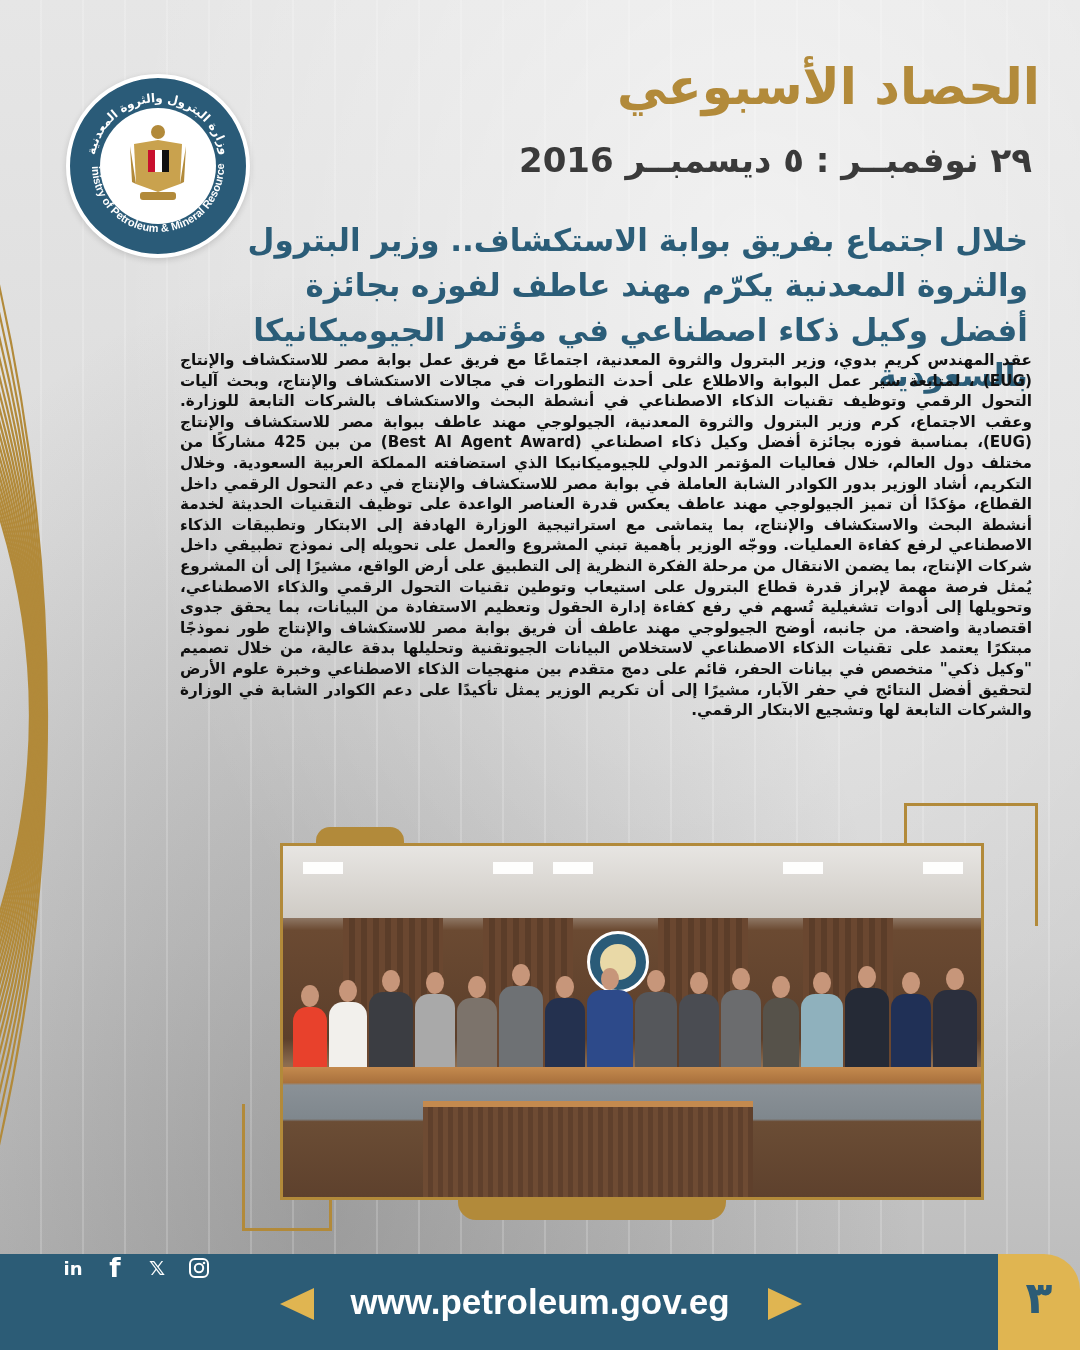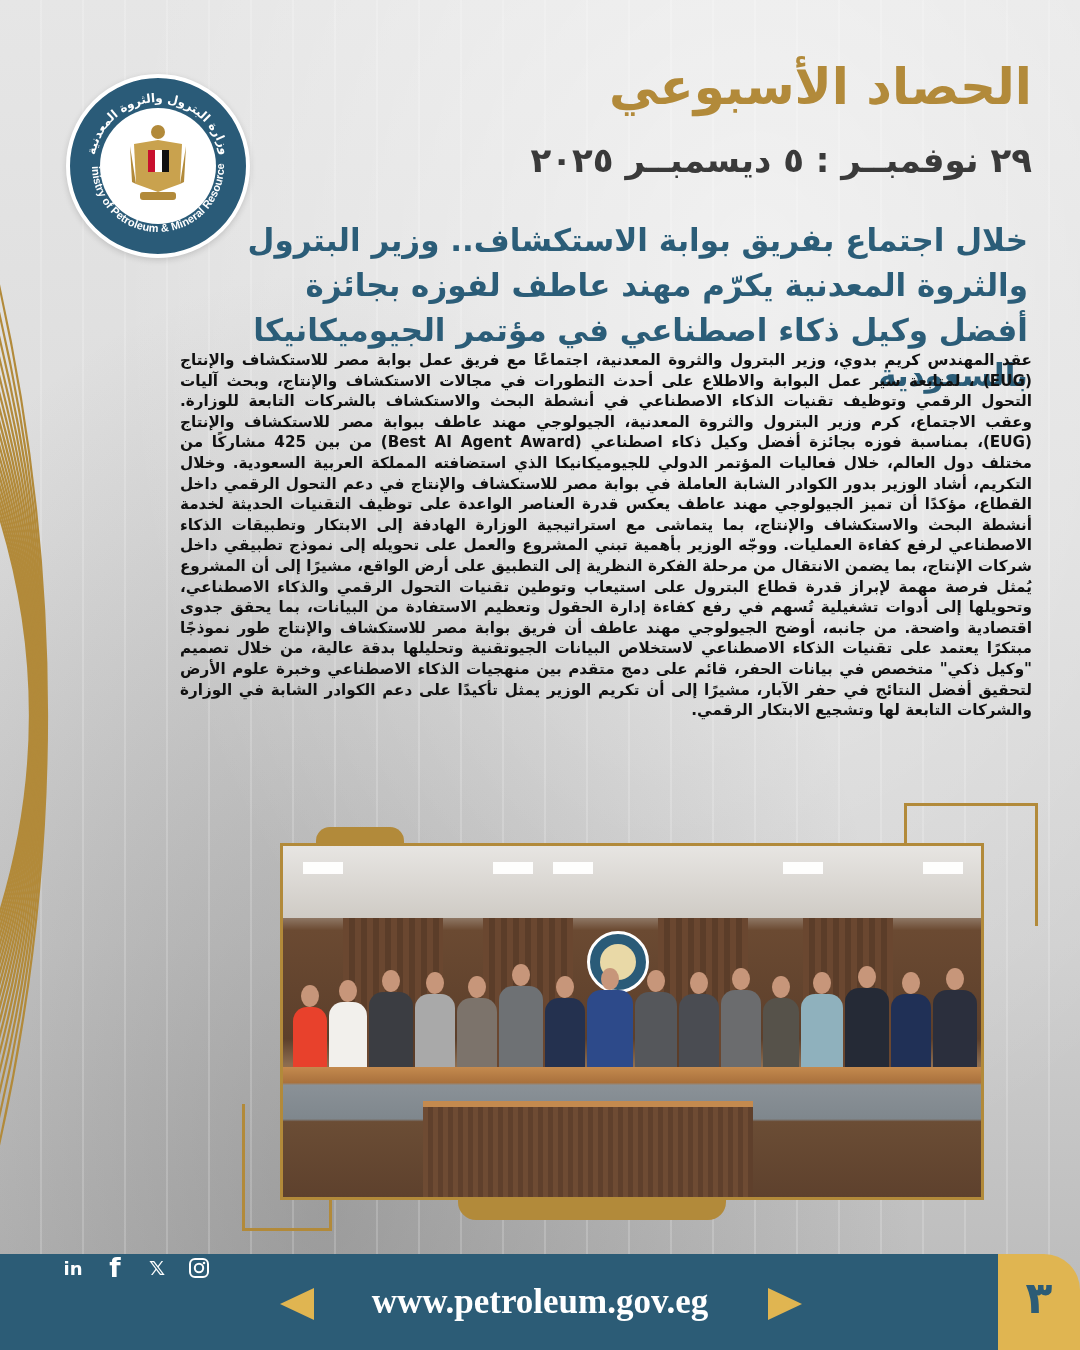--- a/index.html
+++ b/index.html
@@ -21,21 +21,21 @@
     background:#2a5b78; border:4px solid #ffffff; box-shadow:0 2px 6px rgba(0,0,0,0.15);
   }
   .logo-inner {
     position:absolute; left:30px; top:30px; width:116px; height:116px; border-radius:50%;
     background:#ffffff;
   }
   .logo svg.ring { position:absolute; left:0; top:0; }
   .eagle { position:absolute; left:28px; top:14px; }
 
   .title {
-    position:absolute; right:48px; top:58px; margin:0;
+    position:absolute; right:40px; top:58px; margin:0;
     color:#b28a3a; font-size:50px; font-weight:bold; direction:rtl; text-align:right;
   }
   .date {
     position:absolute; right:48px; top:140px; margin:0;
     color:#3a3a3a; font-size:34px; font-weight:bold; direction:rtl; text-align:right;
   }
   .headline {
     position:absolute; right:48px; top:214px; width:790px; margin:4px;
     color:#2b5d78; font-size:31px; line-height:45px; font-weight:bold; direction:rtl; text-align:right;
   }
@@ -69,21 +69,21 @@
   
   .footer {
     position:absolute; left:0; top:1254px; width:998px; height:96px; background:#2c5c76;
   }
   .page-tab {
     position:absolute; left:998px; top:1254px; width:82px; height:96px; background:#e0b551;
     border-top-right-radius:36px;
   }
   .page-num { position:absolute; left:0; width:82px; top:18px; text-align:center; color:#2c5c76; font-size:44px; font-weight:bold; direction:rtl; }
   .social { position:absolute; top:1248px; height:40px; display:flex; align-items:center; justify-content:center; width:34px; color:#fff; font-weight:bold; }
-  .url { position:absolute; left:340px; top:1282px; width:400px; text-align:center; color:#ffffff; font-family:Liberation Serif, serif; font-weight:bold; font-size:35px; }
+  .url { position:absolute; left:340px; top:1282px; width:400px; text-align:center; color:#ffffff; font-family:Liberation Sans, sans-serif; font-weight:bold; font-size:35px; }
   .arrow-left { position:absolute; left:280px; top:1288px; width:0; height:0; border-top:16px solid transparent; border-bottom:16px solid transparent; border-right:34px solid #e0b551; }
   .arrow-right { position:absolute; left:768px; top:1288px; width:0; height:0; border-top:16px solid transparent; border-bottom:16px solid transparent; border-left:34px solid #e0b551; }
 </style>
 </head>
 <body>
 
 <div class="bg-structure"></div>
 
 <svg class="arcs" viewBox="0 0 260 1090" preserveAspectRatio="none">
   <g fill="none" stroke="#b28a3a" stroke-width="2.2">
@@ -128,21 +128,21 @@
       <path d="M2 24 L8 62 L4 60 Z M58 24 L52 62 L56 60 Z" fill="#b28a3a"></path>
       <rect x="20" y="28" width="7" height="22" fill="#c8102e"></rect>
       <rect x="27" y="28" width="7" height="22" fill="#ffffff"></rect>
       <rect x="34" y="28" width="7" height="22" fill="#111111"></rect>
       <rect x="12" y="70" width="36" height="8" rx="3" fill="#b28a3a"></rect>
     </svg>
   </div>
 </div>
 
 <h1 class="title">الحصاد الأسبوعي</h1>
-<h2 class="date">٢٩ نوفمبــر : ٥ ديسمبــر ٢٠٢٥</h2>
+<h2 class="date">٢٩ نوفمبــر : ٥ ديسمبــر 2016</h2>
 
 <h3 class="headline">خلال اجتماع بفريق بوابة الاستكشاف.. وزير البترول والثروة المعدنية يكرّم مهند عاطف لفوزه بجائزة أفضل وكيل ذكاء اصطناعي في مؤتمر الجيوميكانيكا بالسعودية</h3>
 <p class="body-text">عقد المهندس كريم بدوي، وزير البترول والثروة المعدنية، اجتماعًا مع فريق عمل بوابة مصر للاستكشاف والإنتاج (EUG) ، لمتابعة سير عمل البوابة والاطلاع على أحدث التطورات في مجالات الاستكشاف والإنتاج، وبحث آليات التحول الرقمي وتوظيف تقنيات الذكاء الاصطناعي في أنشطة البحث والاستكشاف بالشركات التابعة للوزارة. وعقب الاجتماع، كرم وزير البترول والثروة المعدنية، الجيولوجي مهند عاطف ببوابة مصر للاستكشاف والإنتاج (EUG)، بمناسبة فوزه بجائزة أفضل وكيل ذكاء اصطناعي (Best AI Agent Award) من بين 425 مشاركًا من مختلف دول العالم، خلال فعاليات المؤتمر الدولي للجيوميكانيكا الذي استضافته المملكة العربية السعودية. وخلال التكريم، أشاد الوزير بدور الكوادر الشابة العاملة في بوابة مصر للاستكشاف والإنتاج في دعم التحول الرقمي داخل القطاع، مؤكدًا أن تميز الجيولوجي مهند عاطف يعكس قدرة العناصر الواعدة على توظيف التقنيات الحديثة لخدمة أنشطة البحث والاستكشاف والإنتاج، بما يتماشى مع استراتيجية الوزارة الهادفة إلى الابتكار وتطبيقات الذكاء الاصطناعي لرفع كفاءة العمليات. ووجّه الوزير بأهمية تبني المشروع والعمل على تحويله إلى نموذج تطبيقي داخل شركات الإنتاج، بما يضمن الانتقال من مرحلة الفكرة النظرية إلى التطبيق على أرض الواقع، مشيرًا إلى أن المشروع يُمثل فرصة مهمة لإبراز قدرة قطاع البترول على استيعاب وتوطين تقنيات التحول الرقمي والذكاء الاصطناعي، وتحويلها إلى أدوات تشغيلية تُسهم في رفع كفاءة إدارة الحقول وتعظيم الاستفادة من البيانات، بما يحقق جدوى اقتصادية واضحة. من جانبه، أوضح الجيولوجي مهند عاطف أن فريق بوابة مصر للاستكشاف والإنتاج طور نموذجًا مبتكرًا يعتمد على تقنيات الذكاء الاصطناعي لاستخلاص البيانات الجيوتقنية وتحليلها بدقة عالية، من خلال تصميم "وكيل ذكي" متخصص في بيانات الحفر، قائم على دمج متقدم بين منهجيات الذكاء الاصطناعي وخبرة علوم الأرض لتحقيق أفضل النتائج في حفر الآبار، مشيرًا إلى أن تكريم الوزير يمثل تأكيدًا على دعم الكوادر الشابة في الوزارة والشركات التابعة لها وتشجيع الابتكار الرقمي.</p>
 
 <div class="frame-tab-top"></div>
 <div class="frame-corner-tr"></div>
 <div class="frame-corner-bl"></div>
 <div class="frame-tab-bottom"></div>
 
 <div class="photo">

